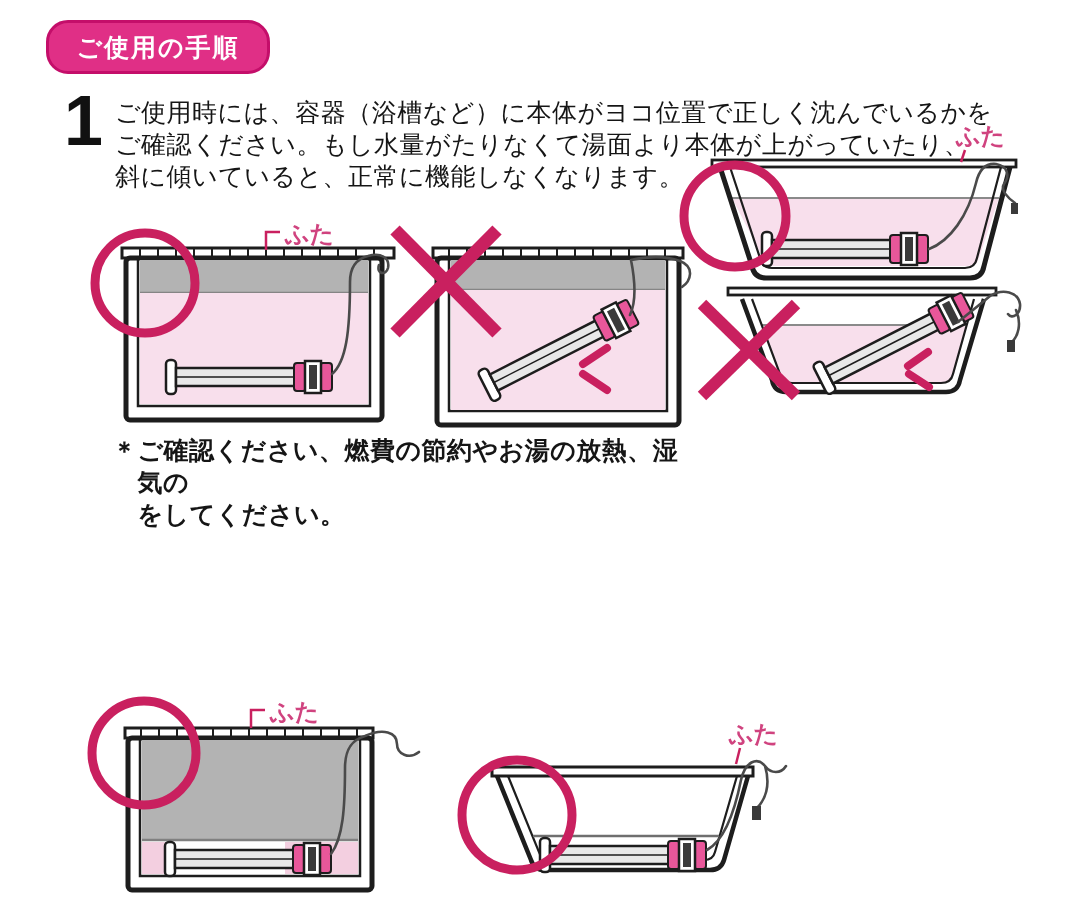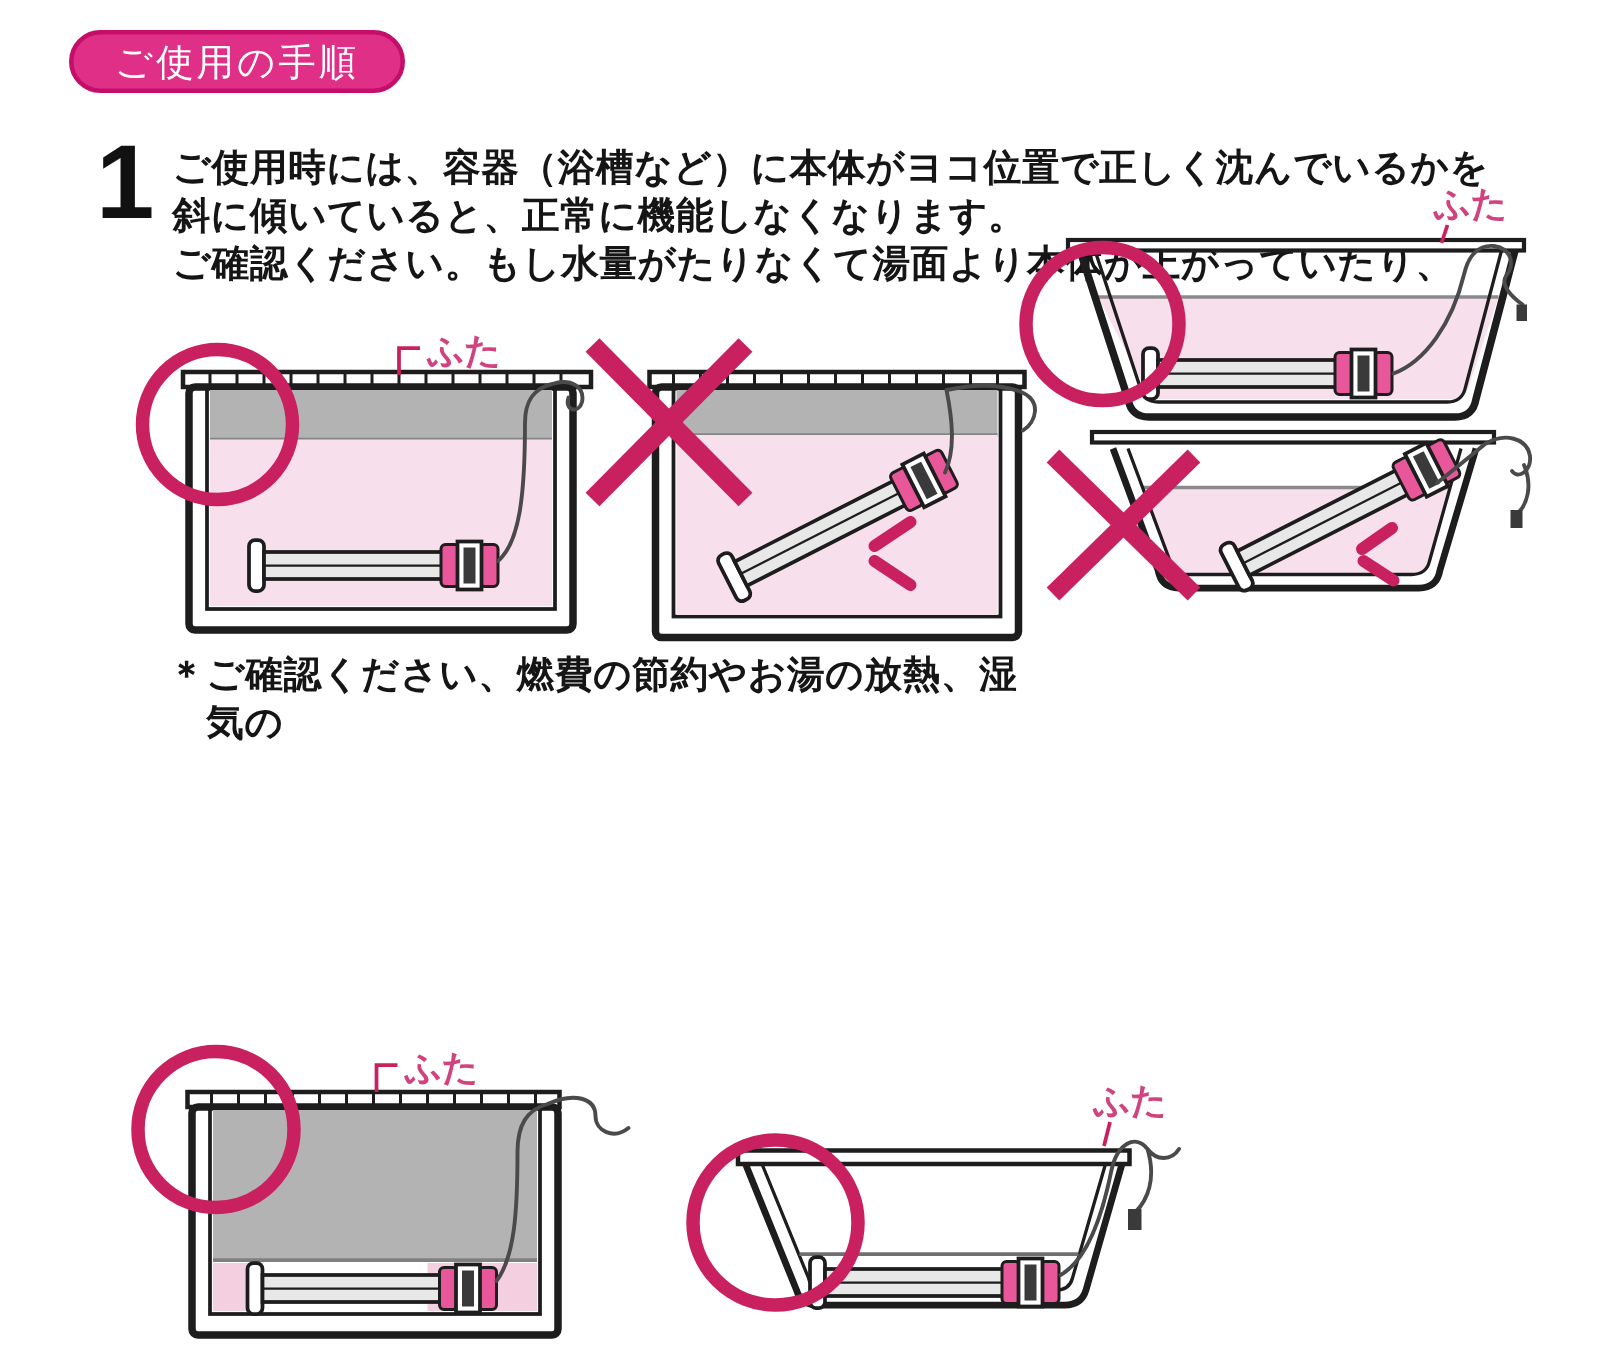--- a/index.html
+++ b/index.html
@@ -13,31 +13,31 @@
     --badge_border:#c40e6a;
     --cord:#4a4a4a;
     --device_pink:#e8579a;
   }
   html,body{margin:0;padding:0;background:#fff;}
   .canvas{
     position:relative;width:1080px;height:909px;background:#ffffff;overflow:hidden;
     font-family:"Liberation Sans","DejaVu Sans",sans-serif;color:var(--ink);
   }
   .badge{
-    position:absolute;left:46px;top:20px;height:42px;min-width:224px;box-sizing:border-box;
+    position:absolute;left:46px;top:20px;height:54px;min-width:224px;box-sizing:border-box;
     background:var(--badge_bg);border:3px solid var(--badge_border);border-radius:22px;
-    color:#fff;font-size:25px;font-weight:normal;letter-spacing:2px;
+    color:#fff;font-size:25px;font-weight:bold;letter-spacing:2px;
     display:flex;align-items:center;justify-content:center;padding:0 22px;
   }
   .step-number{
     position:absolute;left:64px;top:86px;font-size:70px;font-weight:bold;line-height:70px;color:#111;
   }
   .step-text{
     position:absolute;left:115px;top:96px;width:900px;
-    font-size:25px;font-weight:700;line-height:32px;letter-spacing:0.5px;color:#151515;
+    font-size:25px;font-weight:400;line-height:32px;letter-spacing:0.5px;color:#151515;
   }
   .note{
     position:absolute;left:112px;top:434px;width:580px;display:flex;
     font-size:25px;font-weight:600;line-height:32px;letter-spacing:0.5px;color:#151515;
   }
   .note .marker{flex:0 0 24px;}
   .dg{position:absolute;}
   .ln{stroke:var(--ink);fill:none;}
   .fillw{fill:#fff;stroke:var(--ink);}
   .mark-stroke{stroke:var(--mark);fill:none;}
@@ -54,22 +54,22 @@
 <div class="canvas">
 
   <div class="badge">
     <span>ご使用の手順</span>
   </div>
 
   <div class="step-number">1</div>
 
   <div class="step-text">
     <div>ご使用時には、容器（浴槽など）に本体がヨコ位置で正しく沈んでいるかを</div>
+    <div>ご確認ください。もし水量がたりなくて湯面より本体が上がっていたり、</div>
     <div>斜に傾いていると、正常に機能しなくなります。</div>
-    <div>ご確認ください。もし水量がたりなくて湯面より本体が上がっていたり、</div>
   </div>
 
   <svg class="dg" style="left:78px;top:212px;" width="330" height="225" viewBox="0 0 330 225">
 
     <g>
       <rect class="fillw" x="44" y="36" width="272" height="10" stroke-width="3"></rect>
       <path class="ln" stroke-width="2" d="M62 37 V45 M80 37 V45 M98 37 V45 M116 37 V45 M134 37 V45 M152 37 V45 M170 37 V45 M188 37 V45 M206 37 V45 M224 37 V45 M242 37 V45 M260 37 V45 M278 37 V45 M296 37 V45"></path>
     </g>
 
     <g>
@@ -201,20 +201,21 @@
     <g>
       <line class="mark-stroke" x1="24" y1="24" x2="118" y2="116" stroke-width="12"></line>
       <line class="mark-stroke" x1="118" y1="24" x2="24" y2="116" stroke-width="12"></line>
     </g>
   </svg>
 
   <div class="note">
     <div class="marker">＊</div>
     <div>
       <div>ご確認ください、燃費の節約やお湯の放熱、湿気の</div>
+      <div>をしてください。</div>
     </div>
   </div>
 
   <svg class="dg" style="left:75px;top:688px;" width="370" height="221" viewBox="0 0 370 221">
     <g>
       <rect class="fillw" x="50" y="40" width="248" height="10" stroke-width="3"></rect>
       <path class="ln" stroke-width="2" d="M66 41 V49 M84 41 V49 M102 41 V49 M120 41 V49 M138 41 V49 M156 41 V49 M174 41 V49 M192 41 V49 M210 41 V49 M228 41 V49 M246 41 V49 M264 41 V49 M282 41 V49"></path>
     </g>
     <g>
       <rect class="ln" x="53" y="50" width="244" height="152" rx="4" stroke-width="5"></rect>

